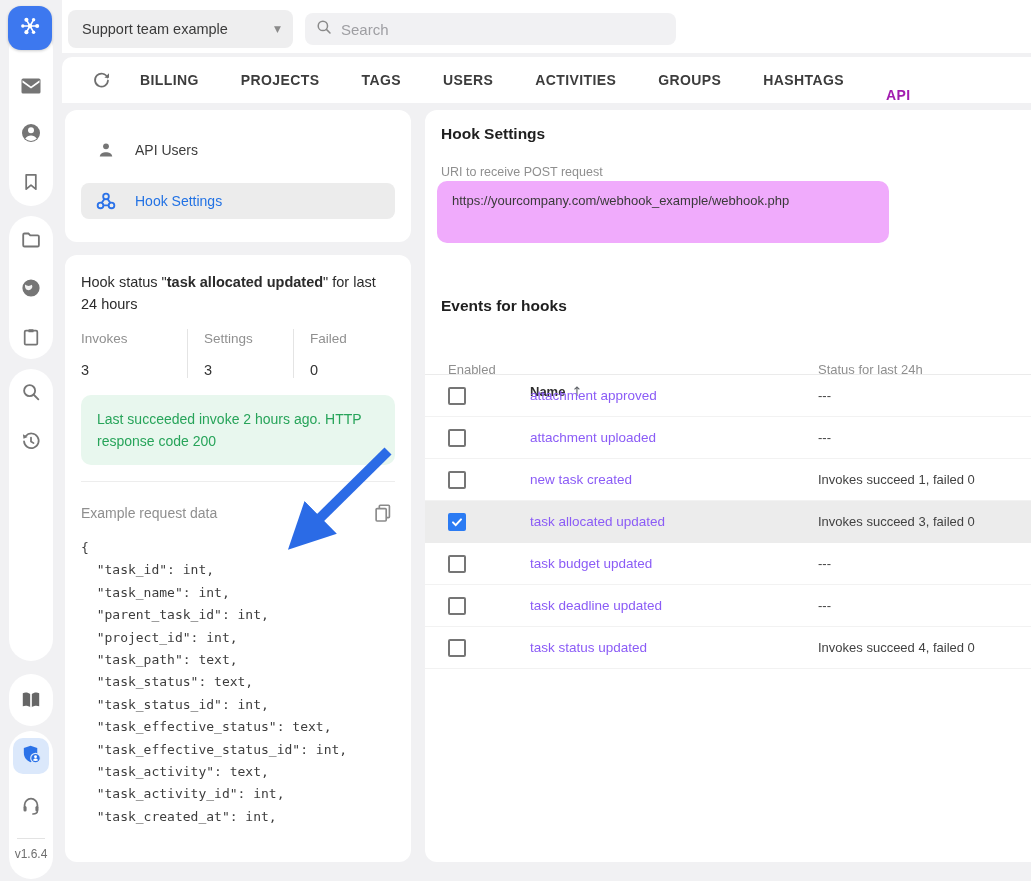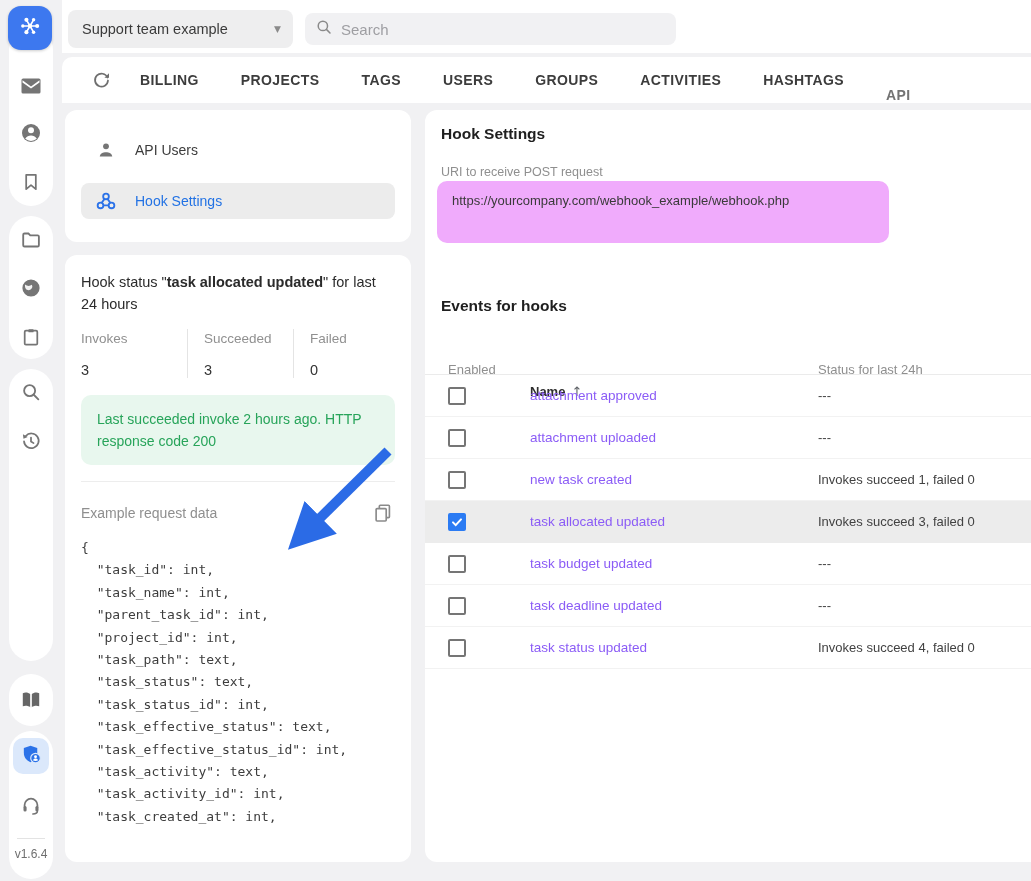--- a/index.html
+++ b/index.html
@@ -24,21 +24,21 @@
   .workspace .label { font-size:14.5px; color:#3a3a3a; flex:1; }
   .workspace .caret { font-size:9px; color:#8a8a8a; font-family:"DejaVu Sans", sans-serif; }
   .searchbox { position:absolute; left:243px; top:13px; width:371px; height:32px; background:#f1f1f3; border-radius:8px; display:flex; align-items:center; padding:0 10px;justify-content:flex-end; }
   .searchbox input { border:none; outline:none; background:transparent; font-size:15px; color:#333; font-family:"Liberation Sans", sans-serif; flex:1; margin-left:8px; }
   .searchbox input::placeholder { color:#9e9ea2; }
 
   
   .tabbar { position:absolute; left:62px; top:57px; width:969px; height:46px; background:#fff; border-radius:10px 0 0 0; display:flex; align-items:center; }
   .refresh-btn { margin-left:27px; width:24px; height:24px; display:flex; align-items:center; justify-content:center; cursor:pointer; }
   .tab { position:relative; height:46px; display:flex; align-items:center; padding:0 15px; margin-left:12px; font-size:14px; font-weight:700; letter-spacing:.4px; color:#3c3c3c; cursor:pointer; }
-  .tab.active { color:#737373;margin-top:30px; }
+  .tab.active { color:#a21caf;margin-top:30px; }
   .tab.active::after { content:""; position:absolute; left:-13px; right:-13px; bottom:0; height:3px; background:#2272e4; border-radius:2px 2px 0 0; }
 
   
   .card { position:absolute; background:#fff; border-radius:12px; }
   .nav-card { left:65px; top:110px; width:346px; height:132px; }
   .nav-item { position:absolute; left:16px; width:314px; height:36px; display:flex; align-items:center; border-radius:8px; cursor:pointer; }
   .nav-item .nicon { width:22px; margin-left:14px; display:flex; }
   .nav-item .nlabel { margin-left:18px; font-size:14px; color:#3c3c3c; }
   .nav-item.i1 { top:22px; }
   .nav-item.active { top:73px; background:#ececec; }
@@ -214,22 +214,22 @@
   <span class="refresh-btn">
     <svg width="21" height="21" viewBox="0 0 24 24">
         <path d="M18.8 8.6A7.4 7.4 0 1 0 19.4 12" fill="none" stroke="#6f6f6f" stroke-width="2" stroke-linecap="round"></path>
         <path fill="#6f6f6f" d="M20.6 3.6v5.2h-5.2z"></path>
       </svg>
   </span>
   <div class="tab">BILLING</div>
   <div class="tab">PROJECTS</div>
   <div class="tab">TAGS</div>
   <div class="tab">USERS</div>
+  <div class="tab">ACTIVITIES</div>
   <div class="tab">GROUPS</div>
-  <div class="tab">ACTIVITIES</div>
   <div class="tab">HASHTAGS</div>
   <div class="tab active">API</div>
 </div>
 
 <div class="card nav-card">
   <div class="nav-item i1">
     <span class="nicon">
       <svg width="22" height="22" viewBox="0 0 24 24">
           <circle cx="12" cy="8" r="3.2" fill="#757575"></circle>
           <path d="M5.2 19c.4-3.4 3.4-4.6 6.8-4.6s6.4 1.2 6.8 4.6z" fill="#757575"></path>
@@ -254,21 +254,21 @@
 
 <div class="card status-card">
   <div class="status-title"><span>Hook status "</span><b>task allocated updated</b><span>" for last 24 hours</span></div>
 
   <div class="stats">
     <div class="stat">
       <div class="slabel">Invokes</div>
       <div class="svalue">3</div>
     </div>
     <div class="stat">
-      <div class="slabel">Succeeded</div>
+      <div class="slabel">Settings</div>
       <div class="svalue">3</div>
     </div>
     <div class="stat">
       <div class="slabel">Failed</div>
       <div class="svalue">0</div>
     </div>
   </div>
 
   <div class="alert">Last succeeded invoke 2 hours ago. HTTP response code 200</div>
   <div class="hdivider"></div>

